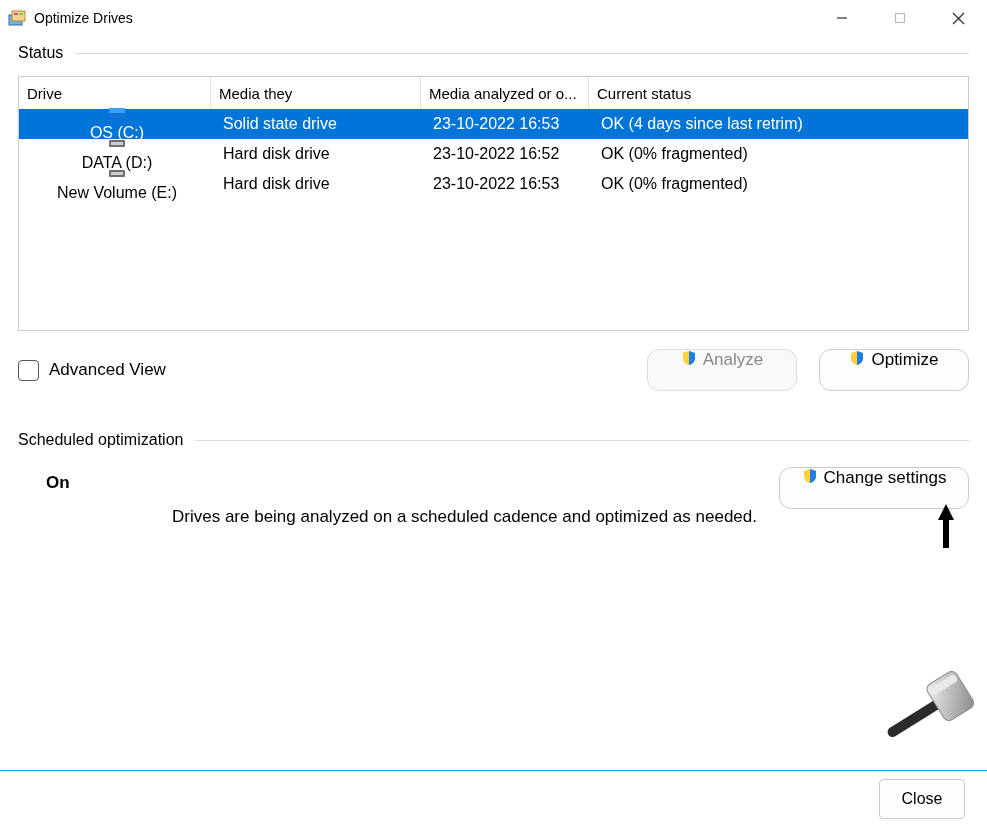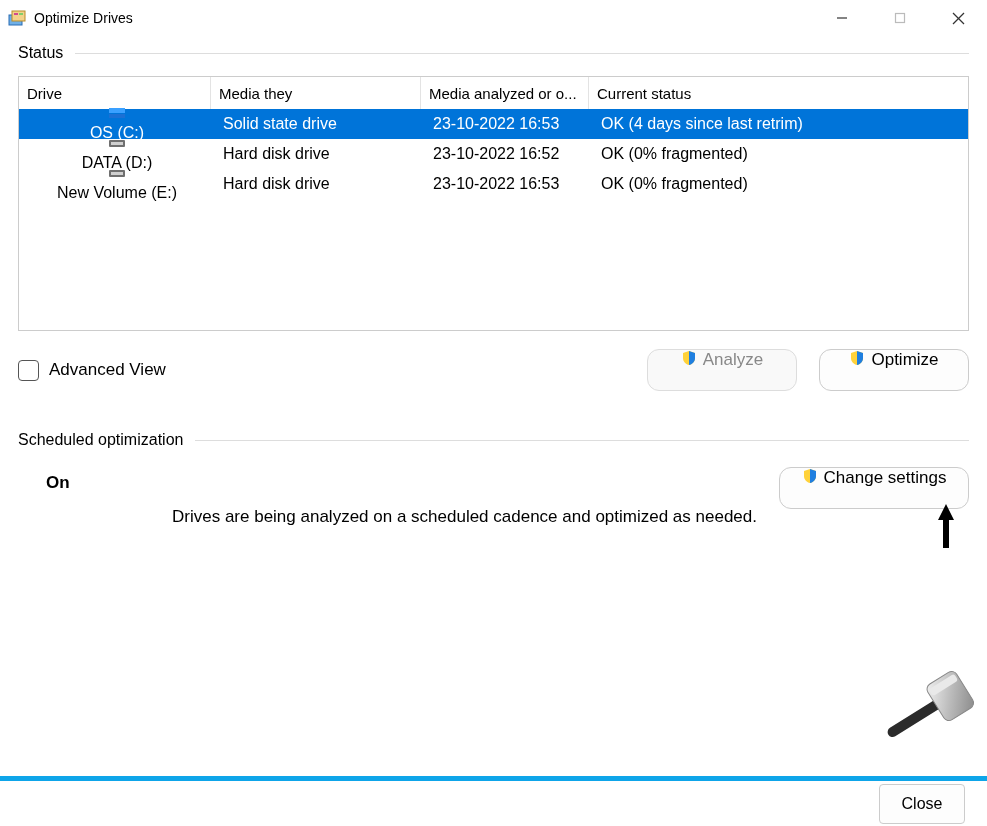--- a/index.html
+++ b/index.html
@@ -113,22 +113,22 @@
   .btn .shield { margin-right: 6px; display:inline-flex; }
   .sched-row { display:flex; align-items:flex-start; }
   .sched-text { padding-left: 28px; flex:1; }
   .sched-on { font-weight: 700; font-size: 17px; margin-bottom: 14px; margin-top: 10px; }
   .sched-desc { font-size: 17px; margin-bottom: 14px; text-align: right; }
   .sched-freq { font-size: 17px; }
   .change-btn { margin-top: 4px; min-width: 190px; }
   .footer {
     position: absolute;
     left:0; right:0; bottom:0;
-    border-top: 5px solid #0ea5e9;
-    height: 50px;
+    border-top: 1px solid #0ea5e9;
+    height: 56px;
     display: flex; align-items:center; justify-content:flex-end;
     padding-right: 22px;
     background: #fff;
   }
   .close-btn {
     width: 86px; height: 40px;
     border: 1px solid #ccc; border-radius: 4px;
     background: #fdfdfd;
     display:flex; align-items:center; justify-content:center;
     font-size: 16px;

